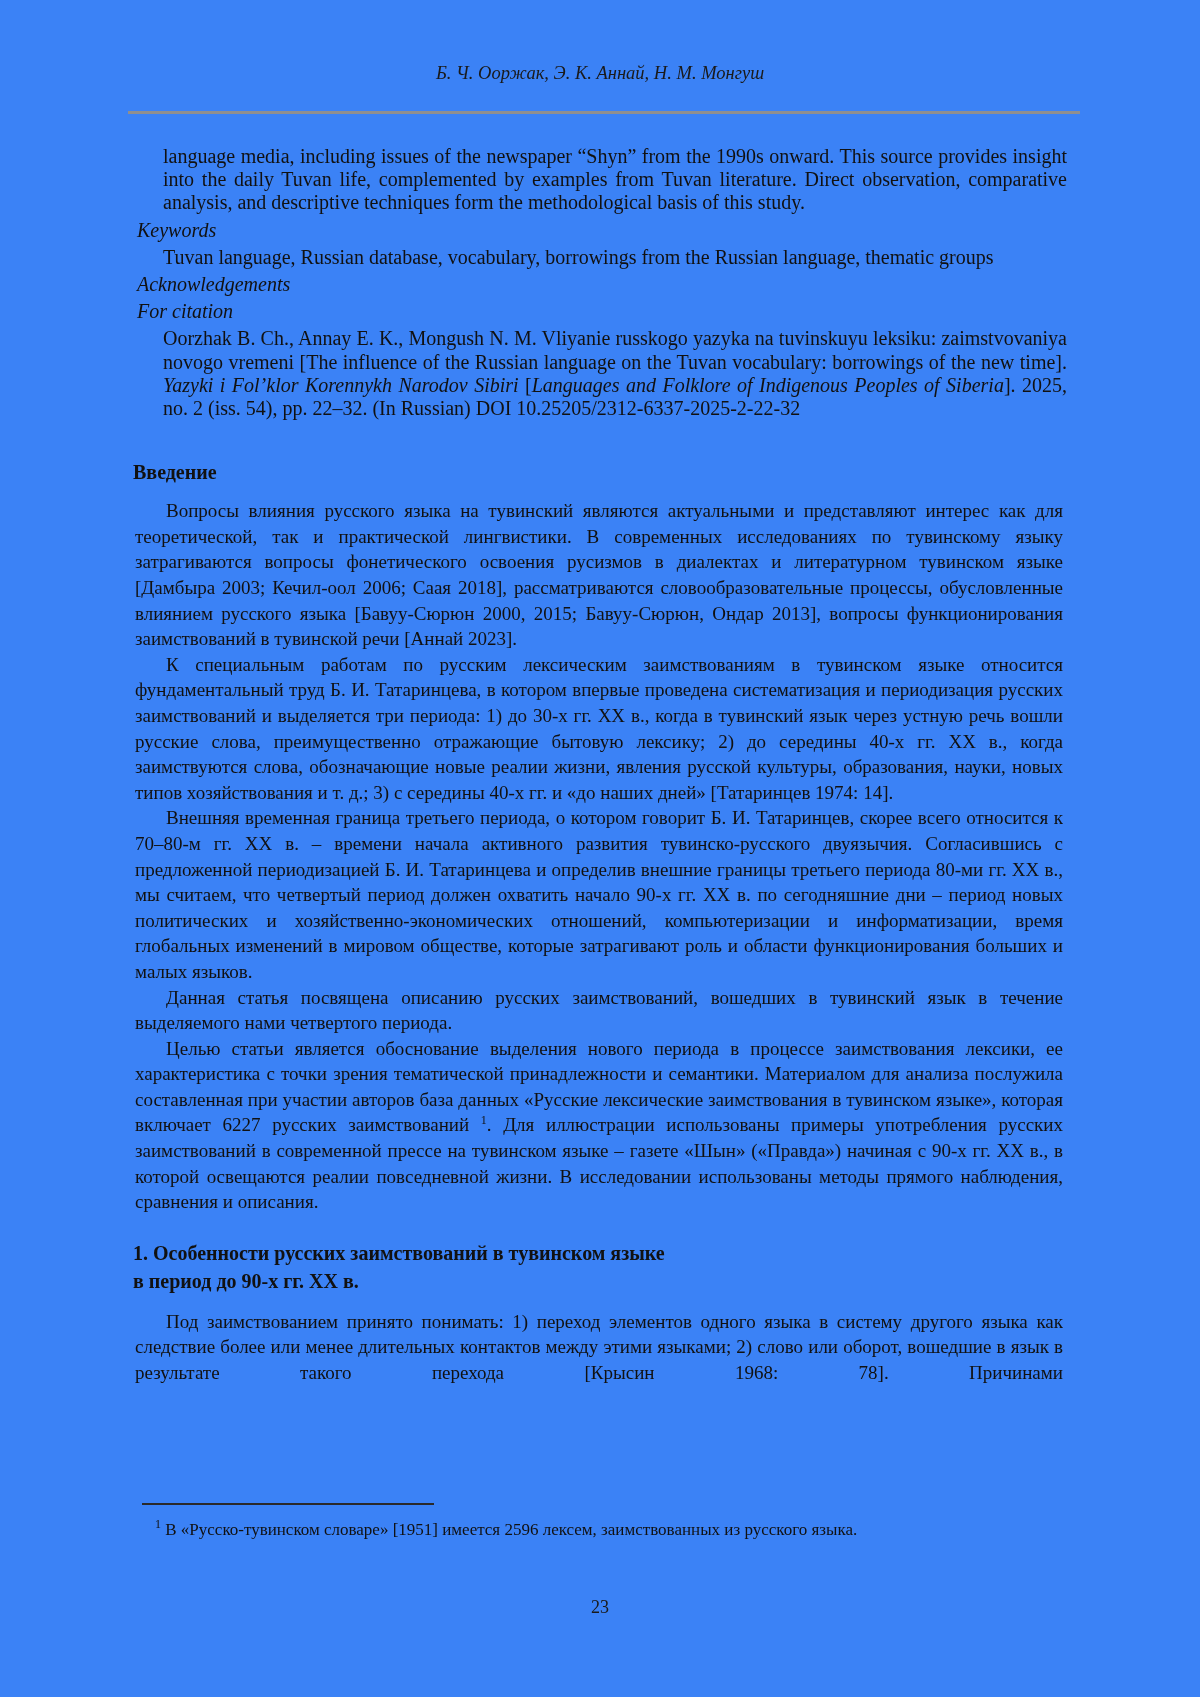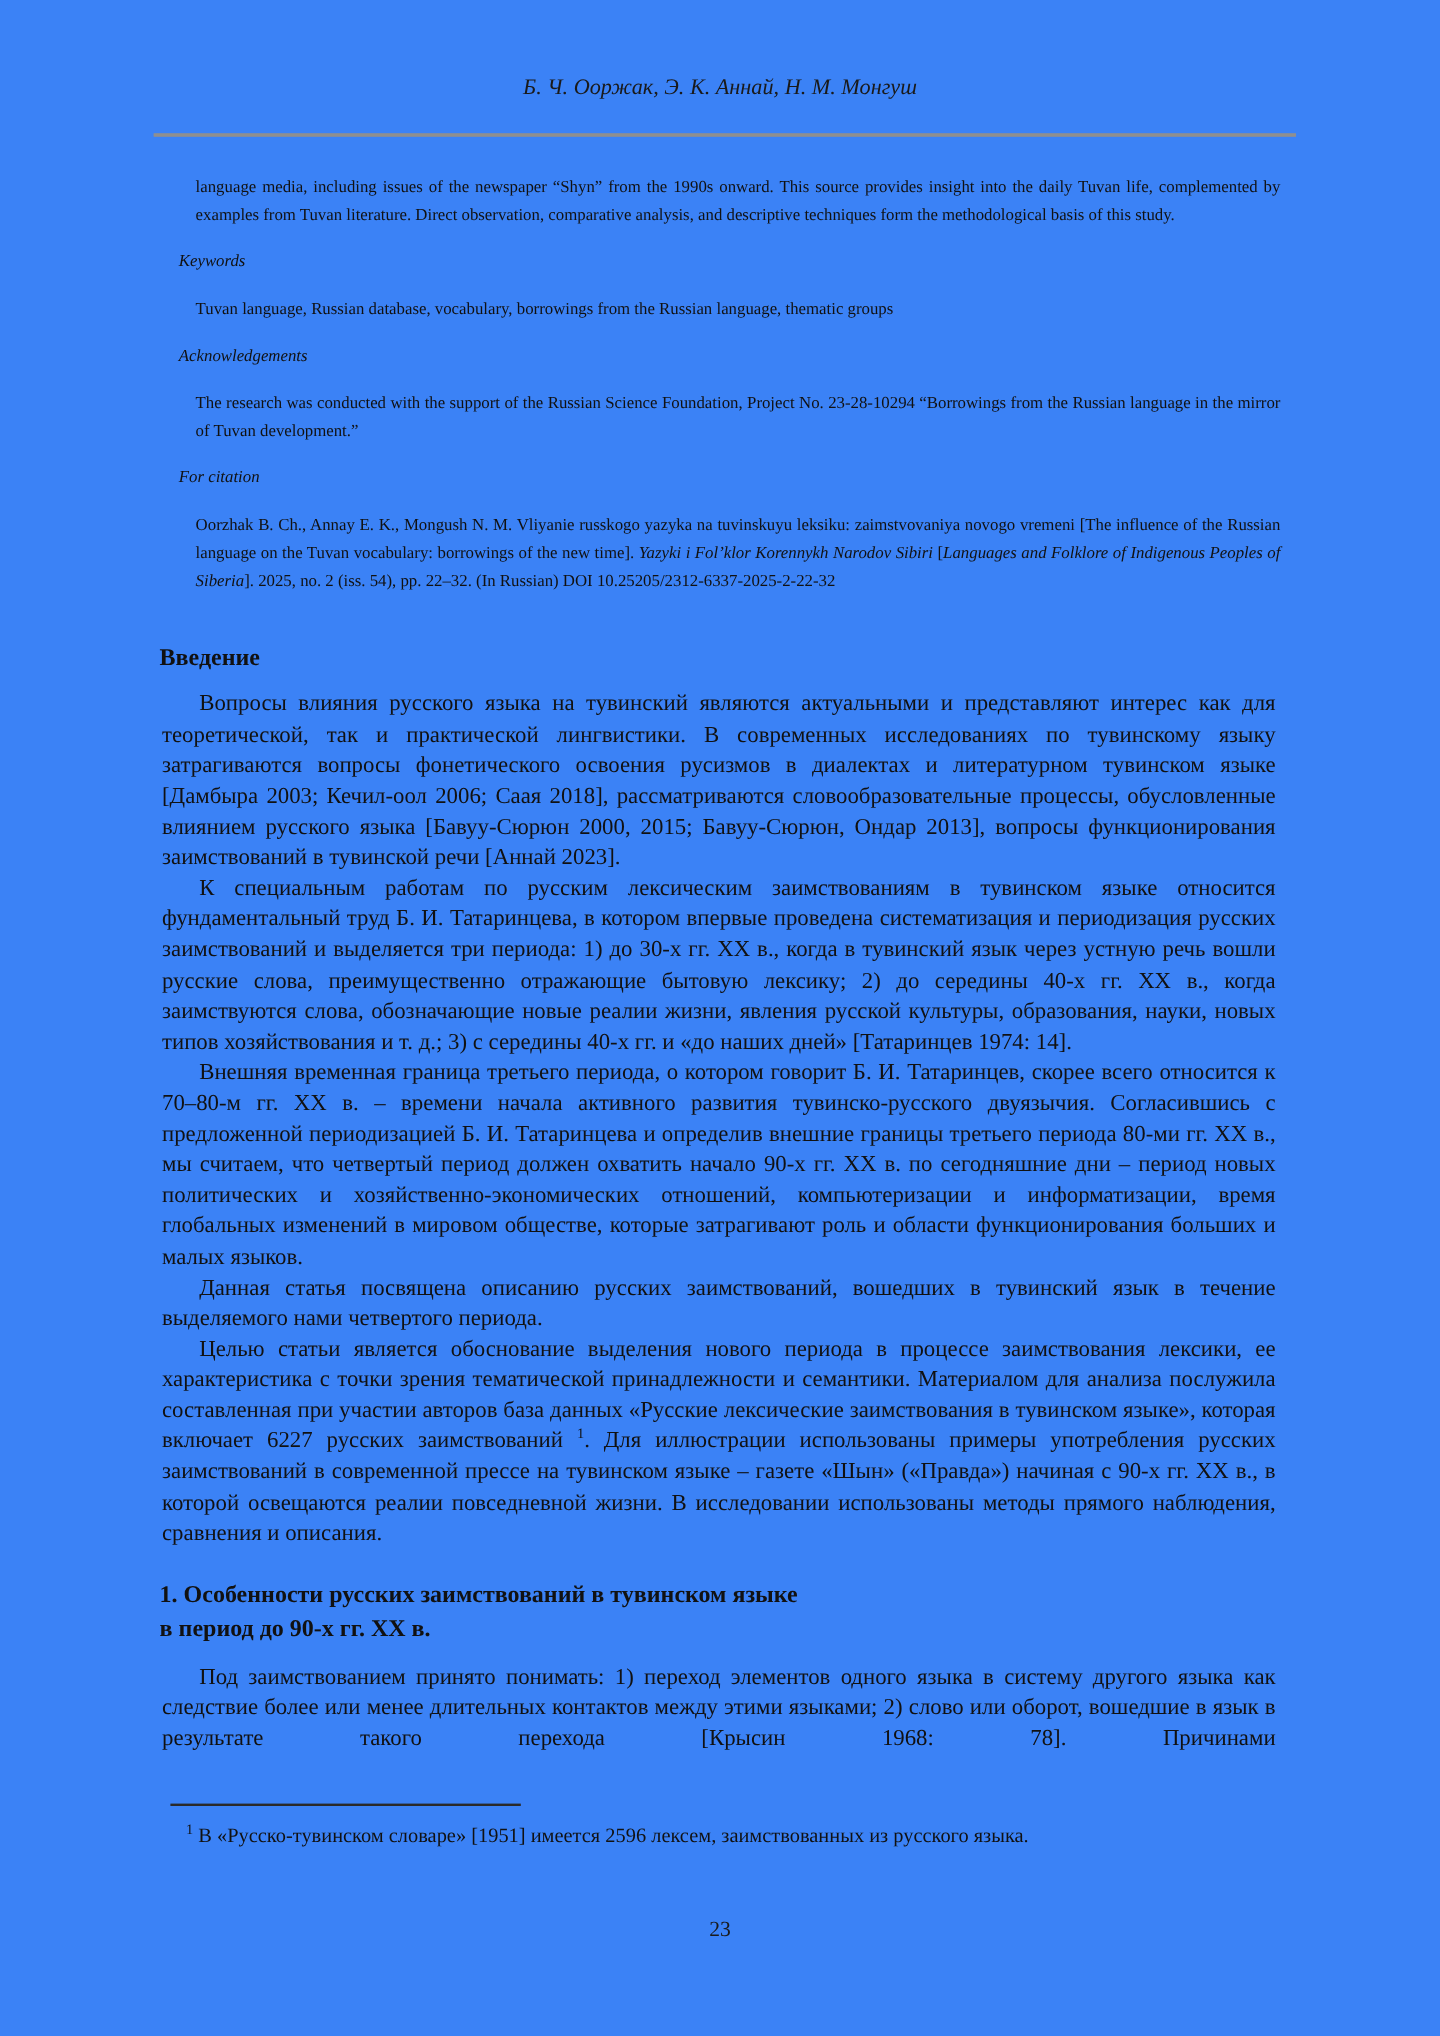--- a/index.html
+++ b/index.html
@@ -26,29 +26,29 @@
     color: #1a1a1a;
   }
   .head-rule {
     height: 3px;
     background: #8f8f8f;
     margin: 27px 120px 0 128px;
   }
   
   .front-matter {
     margin: 31px 133px 0 133px;
-    font-size: 14px;
+    font-size: 20px;
     line-height: 23.2px;
   }
   .fm-text {
     margin: 0 0 0 30px;
     text-align: justify;
   }
   .fm-label {
-    margin: 16px;
+    margin: 4px;
     font-style: italic;
     text-align: left;
   }
   .fm-text em { font-style: italic; }
   
   .section-title {
     margin: 38px 133px 12px 133px;
     font-size: 20px;
     font-weight: bold;
     line-height: 28px;
@@ -110,21 +110,20 @@
 
   <div class="running-head">Б. Ч. Ооржак, Э. К. Аннай, Н. М. Монгуш</div>
 
   <div class="head-rule"></div>
 
   <section class="front-matter">
     <p class="fm-text">language media, including issues of the newspaper “Shyn” from the 1990s onward. This source provides insight into the daily Tuvan life, complemented by examples from Tuvan literature. Direct observation, comparative analysis, and descriptive techniques form the methodological basis of this study.</p>
     <p class="fm-label">Keywords</p>
     <p class="fm-text">Tuvan language, Russian database, vocabulary, borrowings from the Russian language, thematic groups</p>
     <p class="fm-label">Acknowledgements</p>
-    <p class="fm-text">The research was conducted with the support of the Russian Science Foundation, Project No. 23-28-10294 “Borrowings from the Russian language in the mirror of Tuvan development.”</p>
     <p class="fm-label">For citation</p>
     <p class="fm-text"><span>Oorzhak B. Ch., Annay E. K., Mongush N. M. Vliyanie russkogo yazyka na tuvinskuyu leksiku: zaimstvovaniya novogo vremeni [The influence of the Russian language on the Tuvan vocabulary: borrowings of the new time]. </span><em>Yazyki i Fol’klor Korennykh Narodov Sibiri</em><span> [</span><em>Languages and Folklore of Indigenous Peoples of Siberia</em><span>]. 2025, no. 2 (iss. 54), pp. 22–32. (In Russian) DOI 10.25205/2312-6337-2025-2-22-32</span></p>
   </section>
 
   <h2 class="section-title">Введение</h2>
 
   <p class="body-par">Вопросы влияния русского языка на тувинский являются актуальными и представляют интерес как для теоретической, так и практической лингвистики. В современных исследованиях по тувинскому языку затрагиваются вопросы фонетического освоения русизмов в диалектах и литературном тувинском языке [Дамбыра 2003; Кечил-оол 2006; Саая 2018], рассматриваются словообразовательные процессы, обусловленные влиянием русского языка [Бавуу-Сюрюн 2000, 2015; Бавуу-Сюрюн, Ондар 2013], вопросы функционирования заимствований в тувинской речи [Аннай 2023].</p>
   <p class="body-par">К специальным работам по русским лексическим заимствованиям в тувинском языке относится фундаментальный труд Б. И. Татаринцева, в котором впервые проведена систематизация и периодизация русских заимствований и выделяется три периода: 1) до 30-х гг. XX в., когда в тувинский язык через устную речь вошли русские слова, преимущественно отражающие бытовую лексику; 2) до середины 40-х гг. XX в., когда заимствуются слова, обозначающие новые реалии жизни, явления русской культуры, образования, науки, новых типов хозяйствования и т. д.; 3) с середины 40-х гг. и «до наших дней» [Татаринцев 1974: 14].</p>
   <p class="body-par">Внешняя временная граница третьего периода, о котором говорит Б. И. Татаринцев, скорее всего относится к 70–80-м гг. XX в. – времени начала активного развития тувинско-русского двуязычия. Согласившись с предложенной периодизацией Б. И. Татаринцева и определив внешние границы третьего периода 80-ми гг. XX в., мы считаем, что четвертый период должен охватить начало 90-х гг. XX в. по сегодняшние дни – период новых политических и хозяйственно-экономических отношений, компьютеризации и информатизации, время глобальных изменений в мировом обществе, которые затрагивают роль и области функционирования больших и малых языков.</p>
   <p class="body-par">Данная статья посвящена описанию русских заимствований, вошедших в тувинский язык в течение выделяемого нами четвертого периода.</p>

